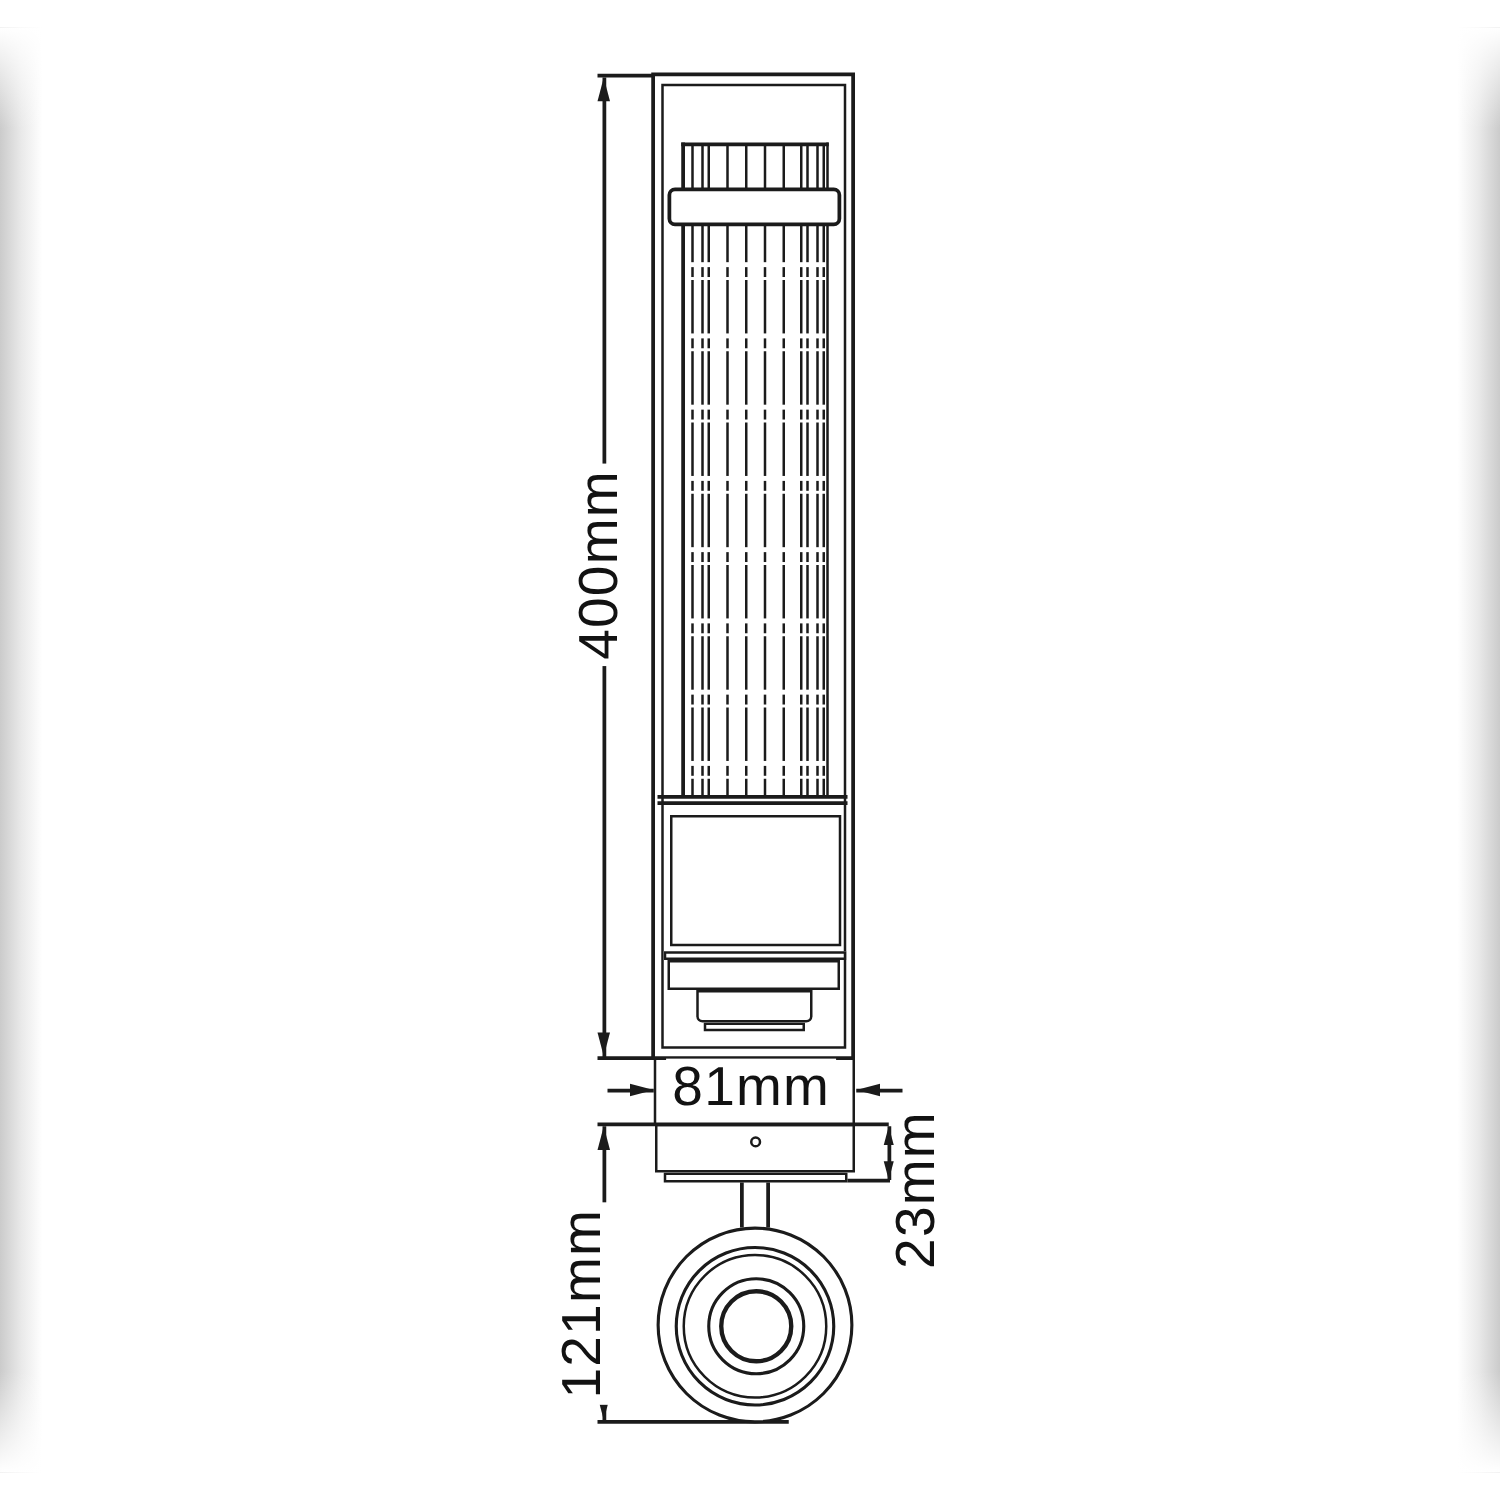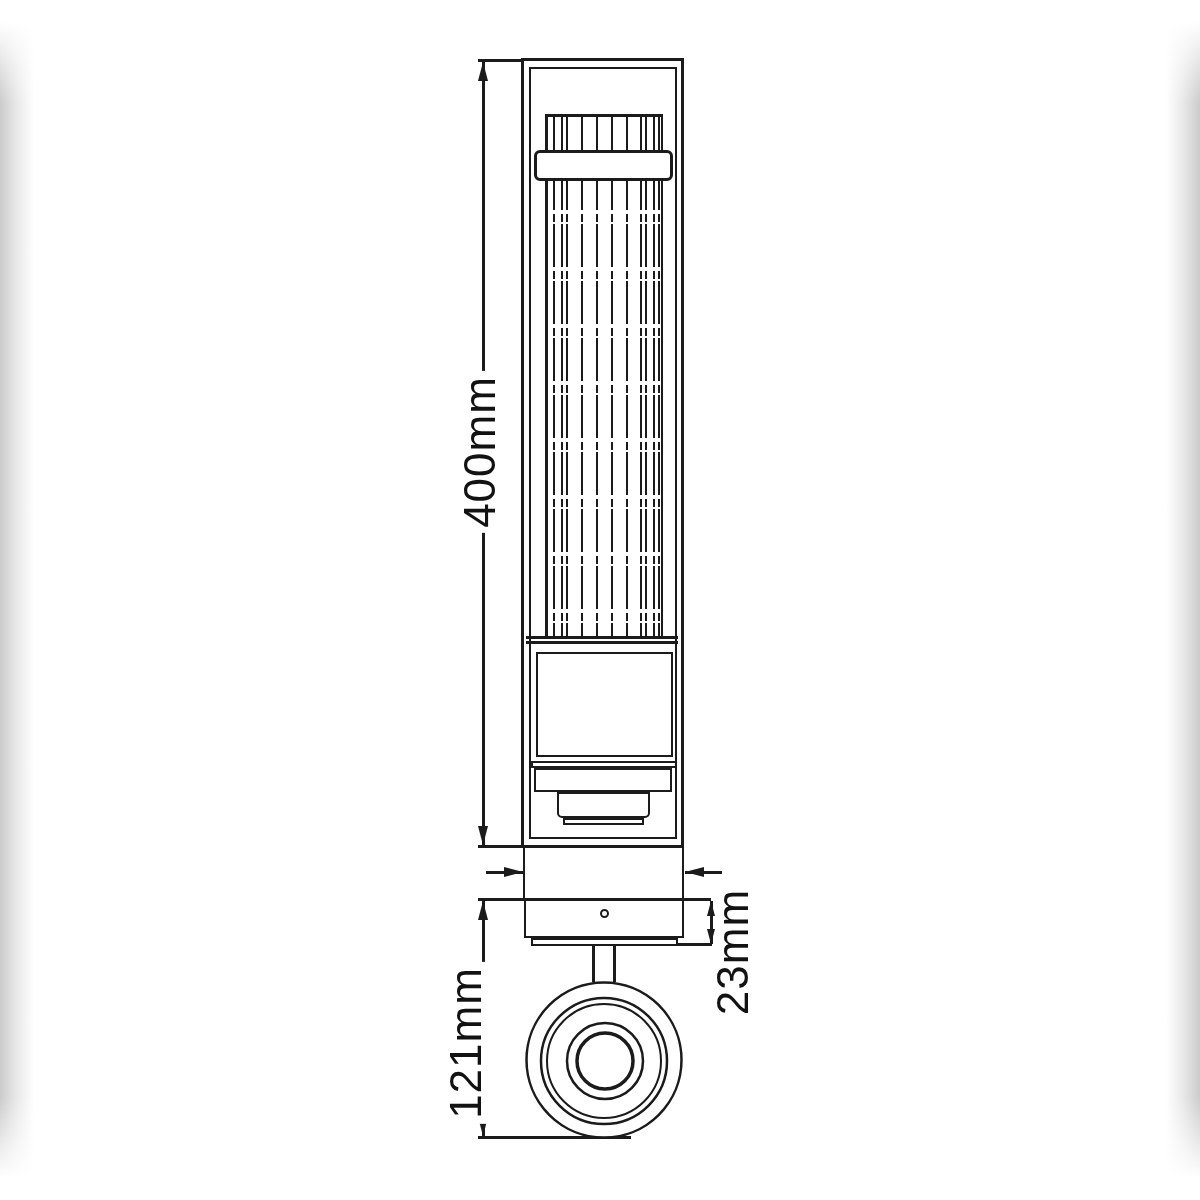--- a/index.html
+++ b/index.html
@@ -79,20 +79,21 @@
   <div class="arrow arrow-up" style="left:478px;top:62px;"></div>
   <div class="arrow arrow-down" style="left:478px;top:826px;"></div>
   <div class="dim-label vlabel" style="left:480px;top:452px;">400mm</div>
 
   <div class="line" style="left:523px;top:848px;width:2px;height:51px;"></div>
   <div class="line" style="left:682px;top:848px;width:2px;height:51px;"></div>
   <div class="line" style="left:486px;top:871px;width:37px;height:2.5px;"></div>
   <div class="arrow arrow-right" style="left:504px;top:867px;"></div>
   <div class="line" style="left:685px;top:871px;width:37px;height:2.5px;"></div>
   <div class="arrow arrow-left" style="left:685px;top:867px;"></div>
+  <div class="dim-label hlabel" style="left:601px;top:870px;">81mm</div>
 
   <div class="line" style="left:478px;top:898px;width:233px;height:2.5px;"></div>
   <div class="box" style="left:524px;top:899px;width:160px;height:39px;background:transparent;"></div>
   <div class="box" style="left:600px;top:909px;width:9px;height:9px;border-width:2px;border-radius:50%;"></div>
   <div class="box" style="left:531px;top:938px;width:147px;height:8px;border-width:2px;"></div>
   <div class="line" style="left:592px;top:946px;width:2.5px;height:36px;"></div>
   <div class="line" style="left:613px;top:946px;width:2.5px;height:36px;"></div>
 
   <svg style="position:absolute;left:515px;top:971px;z-index:2;" width="178" height="178" viewBox="0 0 178 178">
     <circle cx="89" cy="89" r="77.5" fill="#ffffff" stroke="#1b1b1b" stroke-width="2.5"></circle>

